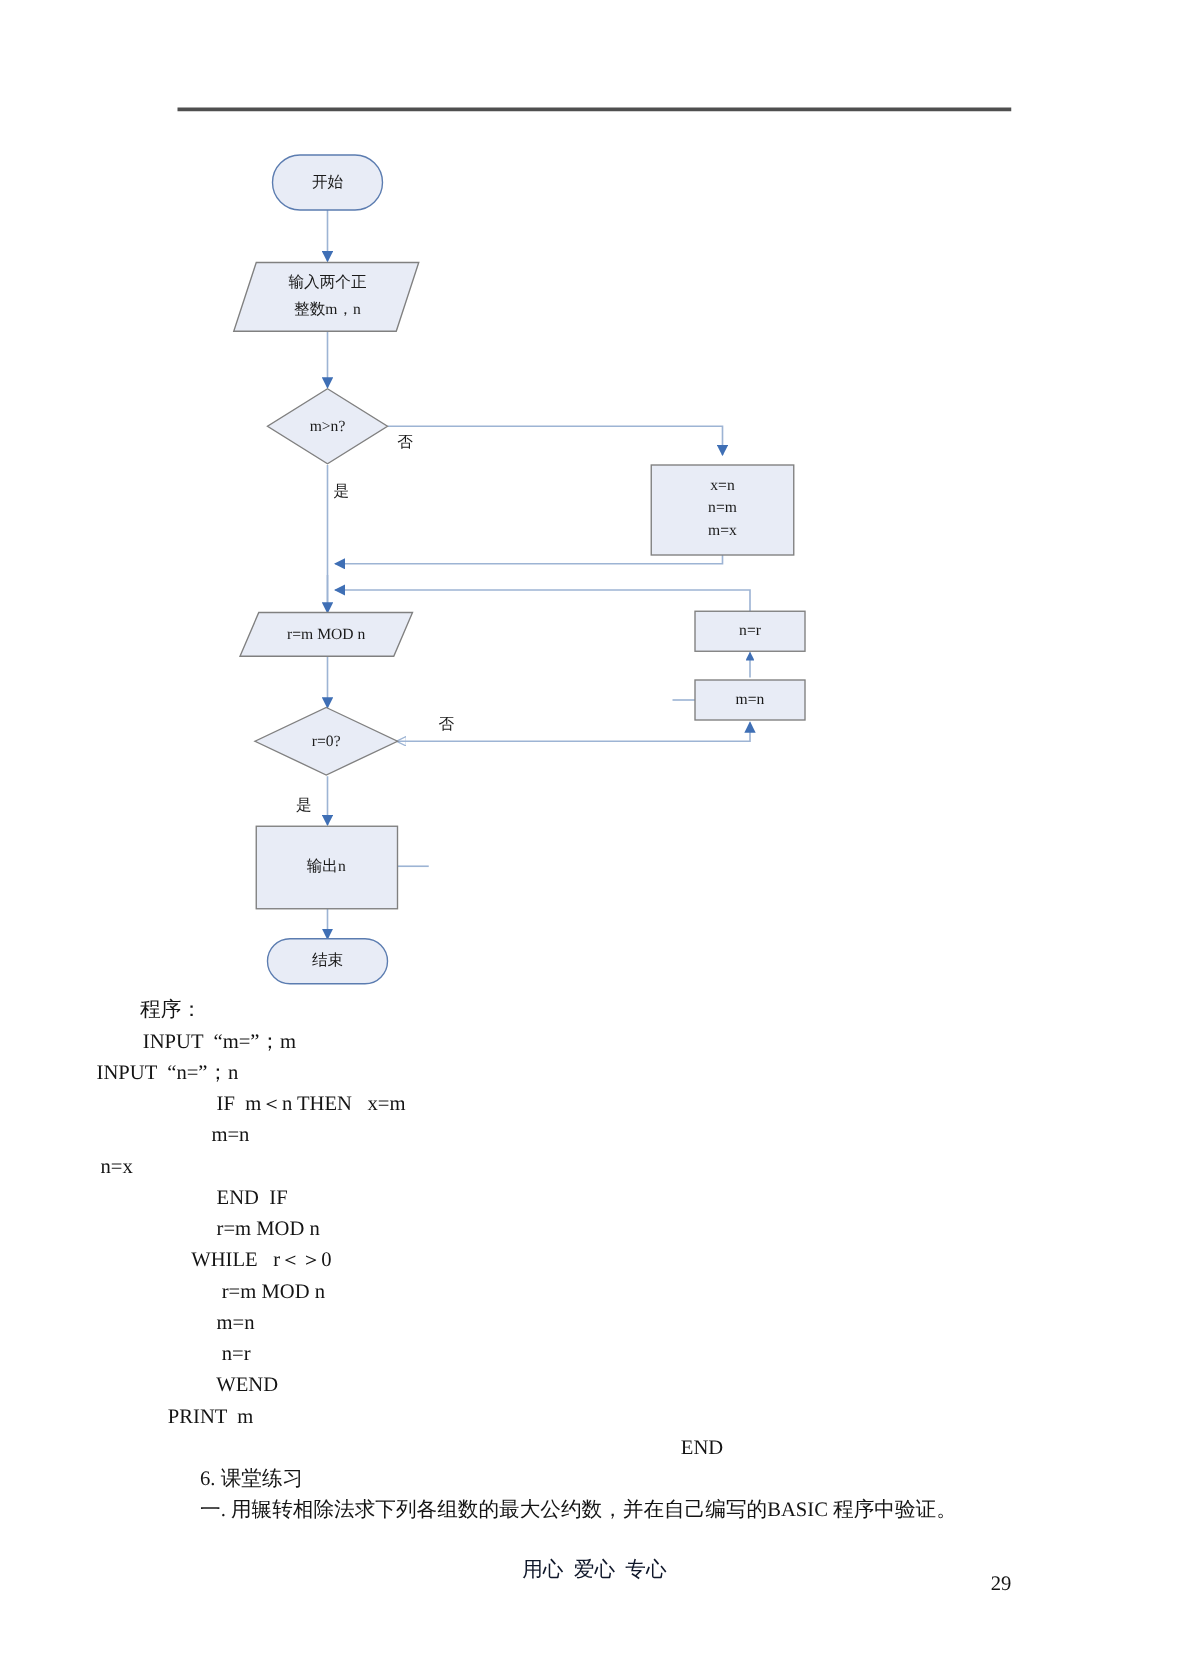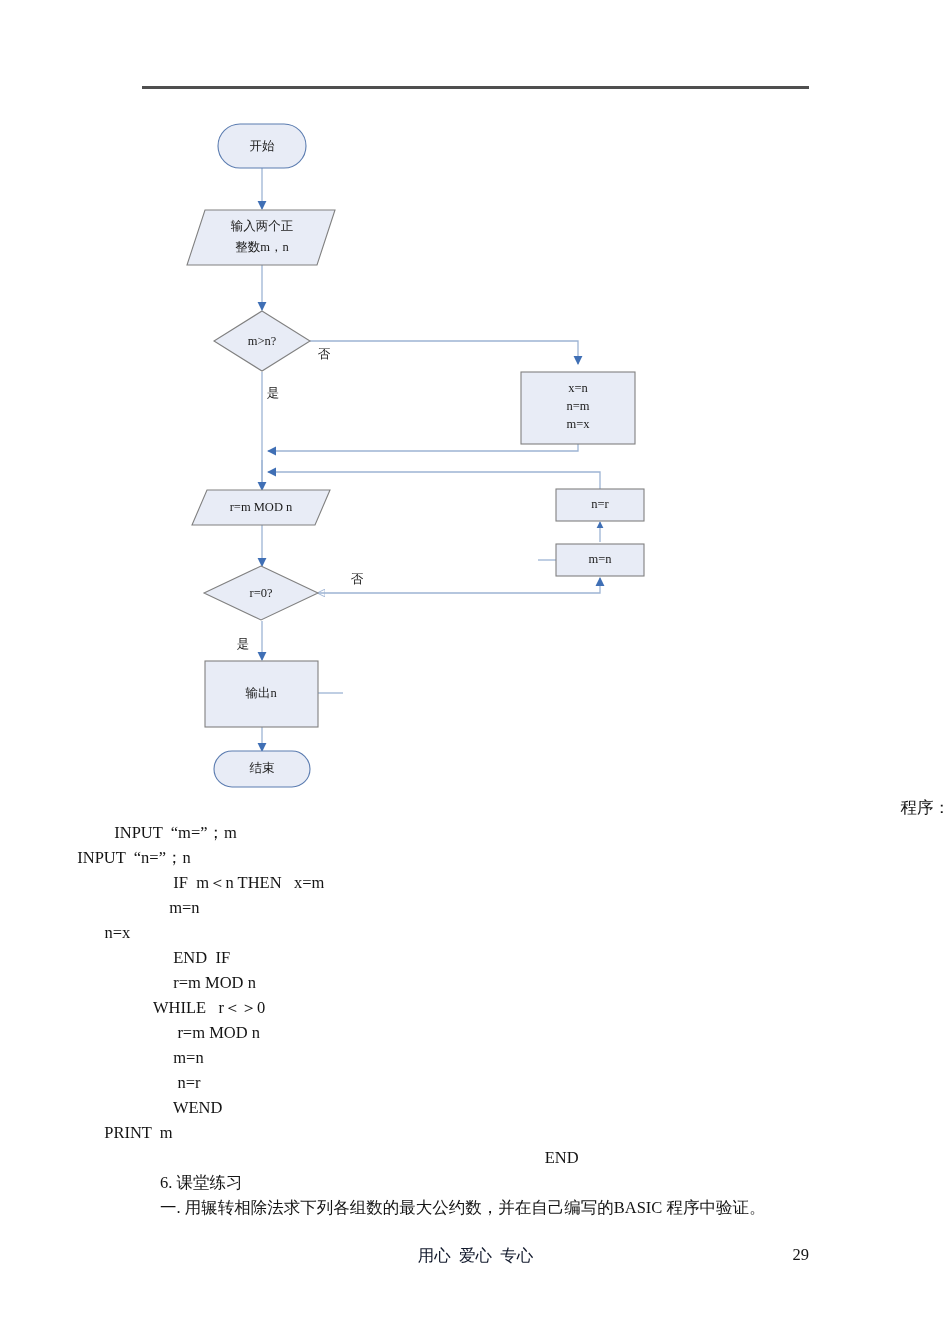--- a/index.html
+++ b/index.html
@@ -93,21 +93,21 @@
     width: 667px;
     text-align: center;
     font-family: "Liberation Serif", "DejaVu Serif", serif;
     font-size: 16.5px;
     color: #0f172a;
     white-space: pre;
   }
   .footer-page {
     position: absolute;
     right: 0;
-    top: 0;
+    top: 12px;
     font-family: "Liberation Serif", "DejaVu Serif", serif;
     font-size: 16.5px;
     color: #141414;
   }
 </style>
 </head>
 <body>
 
 <div class="page">
 
@@ -208,35 +208,35 @@
     </g>
 
     <text class="edge-label" x="324" y="355">否</text>
     <text class="edge-label" x="273" y="394">是</text>
     <text class="edge-label" x="357" y="580">否</text>
     <text class="edge-label" x="243" y="645">是</text>
   </svg>
 
   <div class="body-text">
 
-    <div class="code-line" style="padding-left:112px;text-align:right;">程序：</div>
+    <div class="code-line" style="padding-left:112px;">程序：</div>
 
     <div class="code-line" style="padding-left:78px;margin-left:28px;">  INPUT  “m=”；m</div>
     <div class="code-line" style="padding-left:69px;">  INPUT  “n=”；n</div>
     <div class="code-line" style="padding-left:165px;">  IF  m＜n THEN   x=m</div>
     <div class="code-line" style="padding-left:165px;"> m=n</div>
-    <div class="code-line" style="padding-left:92px;">   n=x</div>
+    <div class="code-line" style="padding-left:68px;">   n=x</div>
     <div class="code-line" style="padding-left:165px;">  END  IF</div>
     <div class="code-line" style="padding-left:165px;">  r=m MOD n</div>
     <div class="code-line" style="padding-left:153px;">WHILE   r＜＞0</div>
     <div class="code-line" style="padding-left:165px;">   r=m MOD n</div>
     <div class="code-line" style="padding-left:165px;">  m=n</div>
     <div class="code-line" style="padding-left:165px;">   n=r</div>
     <div class="code-line" style="padding-left:165px;">  WEND</div>
-    <div class="code-line" style="padding-left:96px;">  PRINT  m</div>
+    <div class="code-line" style="padding-left:96px;margin-left:30px;">  PRINT  m</div>
     <div class="code-line" style="padding-left:165px;text-align:center;">  END</div>
 
     <div class="para-line" style="padding-left:160px;">6. 课堂练习</div>
     <div class="para-line" style="padding-left:160px;">一. 用辗转相除法求下列各组数的最大公约数，并在自己编写的BASIC 程序中验证。</div>
   </div>
 
   <div class="footer">
     <div class="footer-center">用心  爱心  专心</div>
     <div class="footer-page">29</div>
   </div>

